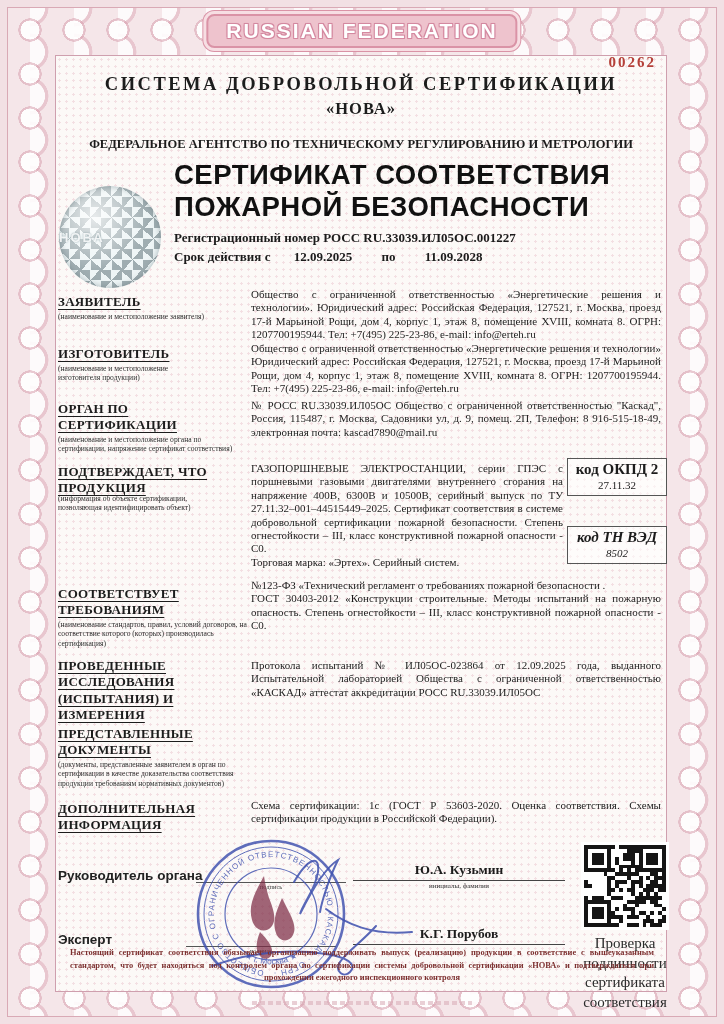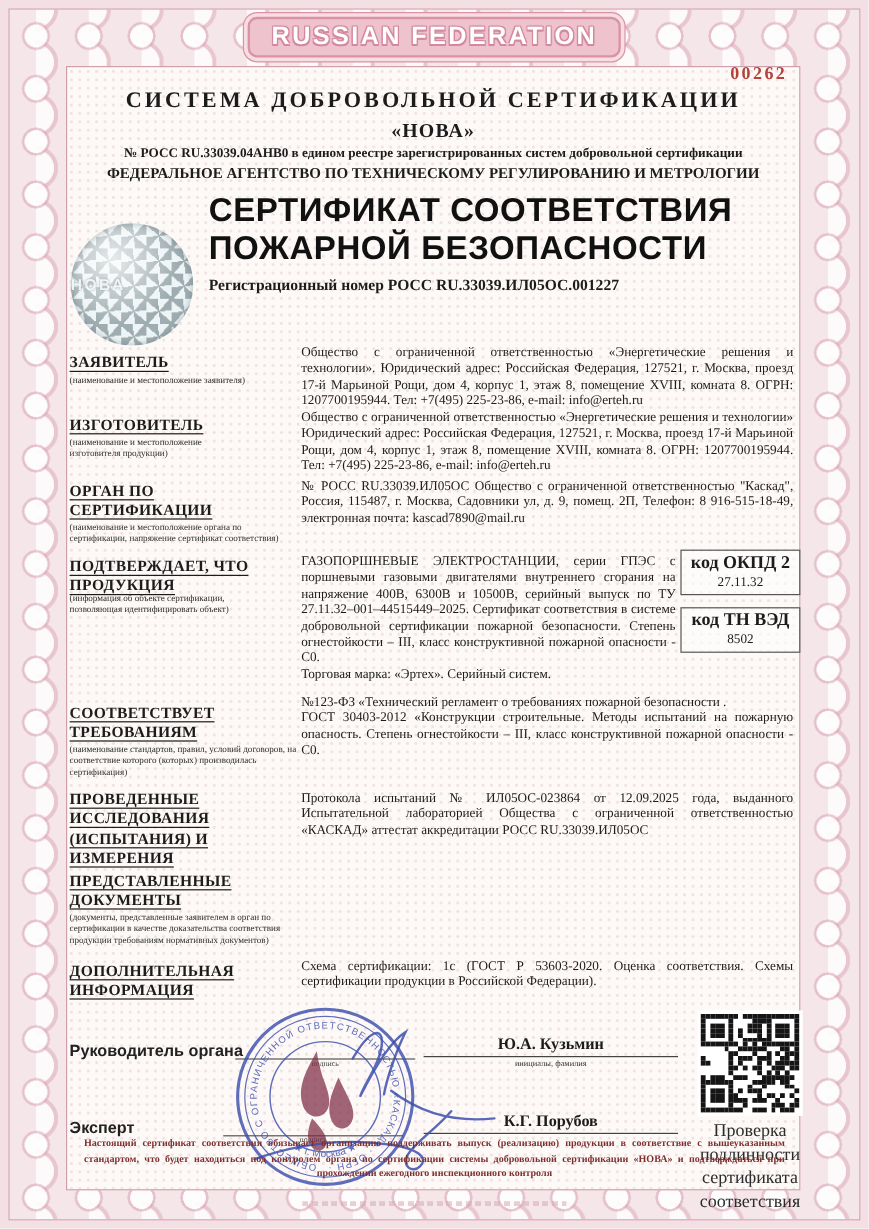--- a/index.html
+++ b/index.html
@@ -78,36 +78,41 @@
   <div class="badge">
     <span>RUSSIAN FEDERATION</span>
   </div>
 
   <div class="panel">
 
     <div class="serial">00262</div>
 
     <div class="h-system">СИСТЕМА ДОБРОВОЛЬНОЙ СЕРТИФИКАЦИИ</div>
     <div class="h-nova">«НОВА»</div>
-    <div class="h-registry">№ РОСС RU.33039.04АНВ0 в едином реестре зарегистрированных систем добровольной сертификации</div>
     <div class="h-agency">ФЕДЕРАЛЬНОЕ АГЕНТСТВО ПО ТЕХНИЧЕСКОМУ РЕГУЛИРОВАНИЮ И МЕТРОЛОГИИ</div>
 
     <div class="hologram">
       <span>НОВА</span>
     </div>
 
     <div class="title-block">
       <div class="title-main">
         <div>СЕРТИФИКАТ СООТВЕТСТВИЯ</div>
         <div>ПОЖАРНОЙ БЕЗОПАСНОСТИ</div>
       </div>
       <div class="title-reg">
         <span>Регистрационный номер</span>
         <span>РОСС RU.33039.ИЛ05ОС.001227</span>
       </div>
+      <div class="title-validity">
+        <span>Срок действия с</span>
+        <span class="gap-a">12.09.2025</span>
+        <span class="gap-b">по</span>
+        <span class="gap-b">11.09.2028</span>
+      </div>
     </div>
 
     <div class="lbl" style="top:238px;">ЗАЯВИТЕЛЬ</div>
     <div class="note" style="top:256px;">(наименование и местоположение заявителя)</div>
     <div class="body-txt" style="top:232px;">Общество с ограниченной ответственностью «Энергетические решения и технологии». Юридический адрес: Российская Федерация, 127521, г. Москва, проезд 17-й Марьиной Рощи, дом 4, корпус 1, этаж 8, помещение XVIII, комната 8. ОГРН: 1207700195944. Тел: +7(495) 225-23-86, e-mail: info@erteh.ru</div>
 
     <div class="lbl" style="top:290px;">ИЗГОТОВИТЕЛЬ</div>
     <div class="note" style="top:308px;width:150px;">(наименование и местоположение изготовителя продукции)</div>
     <div class="body-txt" style="top:286px;">Общество с ограниченной ответственностью «Энергетические решения и технологии» Юридический адрес: Российская Федерация, 127521, г. Москва, проезд 17-й Марьиной Рощи, дом 4, корпус 1, этаж 8, помещение XVIII, комната 8. ОГРН: 1207700195944. Тел: +7(495) 225-23-86, e-mail: info@erteh.ru</div>
 
@@ -118,21 +123,21 @@
 
     <div class="lbl" style="top:408px;">ПОДТВЕРЖДАЕТ, ЧТО
 ПРОДУКЦИЯ</div>
     <div class="note" style="top:438px;width:160px;">(информация об объекте сертификации, позволяющая идентифицировать объект)</div>
     <div class="body-txt" style="top:406px;width:312px;">ГАЗОПОРШНЕВЫЕ ЭЛЕКТРОСТАНЦИИ, серии ГПЭС с поршневыми газовыми двигателями внутреннего сгорания на напряжение 400В, 6300В и 10500В, серийный выпуск по ТУ 27.11.32–001–44515449–2025. Сертификат соответствия в системе добровольной сертификации пожарной безопасности. Степень огнестойкости – III, класс конструктивной пожарной опасности - С0.</div>
     <div class="body-txt" style="top:500px;width:312px;">Торговая марка: «Эртех». Серийный систем.</div>
     <div class="code-box" style="top:402px;">
       <div class="cl">код ОКПД 2</div>
       <div class="cv">27.11.32</div>
     </div>
-    <div class="code-box" style="top:450px;">
+    <div class="code-box" style="top:470px;font-style:italic;">
       <div class="cl">код ТН ВЭД</div>
       <div class="cv">8502</div>
     </div>
 
     <div class="lbl" style="top:530px;">СООТВЕТСТВУЕТ
 ТРЕБОВАНИЯМ</div>
     <div class="note" style="top:564px;width:200px;">(наименование стандартов, правил, условий договоров, на соответствие которого (которых) производилась сертификация)</div>
     <div class="body-txt" style="top:523px;">№123-ФЗ «Технический регламент о требованиях пожарной безопасности .
 ГОСТ 30403-2012 «Конструкции строительные. Методы испытаний на пожарную опасность. Степень огнестойкости – III, класс конструктивной пожарной опасности - С0.</div>
 

